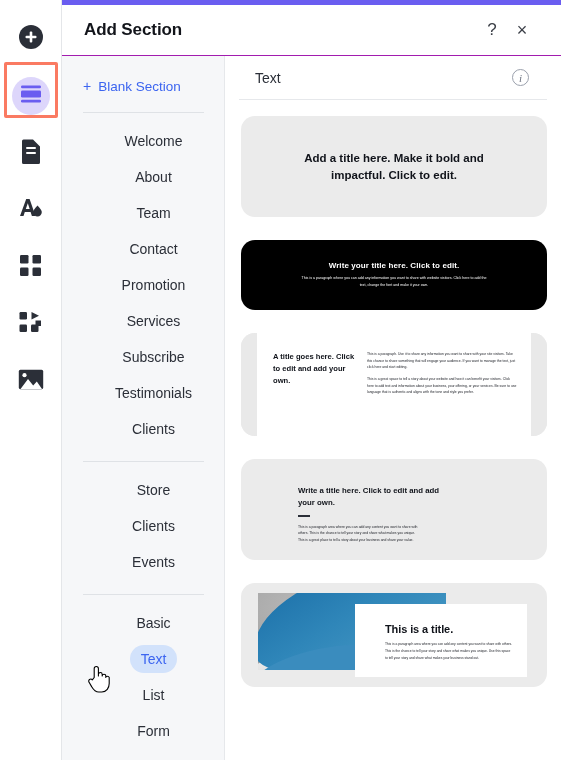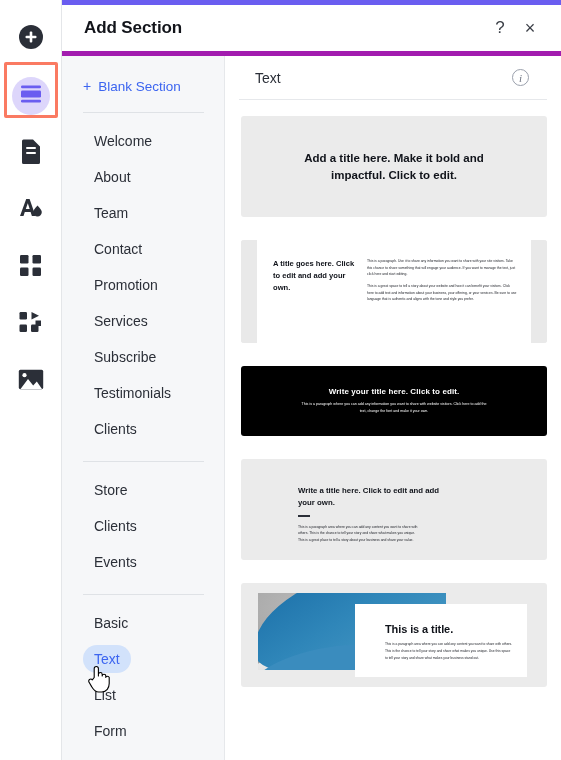--- a/index.html
+++ b/index.html
@@ -53,22 +53,22 @@
     height: 760px;
     display: flex; flex-direction: column;
     position: relative;
   }
   .accent-bar { height: 5px; background: #6a5df0; width: 100%; flex: 0 0 5px; }
 
   .panel-header {
     height: 51px; flex: 0 0 51px;
     background: #ffffff;
     display: flex; align-items: center;
-    padding: 0 16px 0 22px;
-    border-bottom: 5px solid #a21caf;
+    padding: 0 24px 0 22px;
+    border-bottom: 1px solid #a21caf;
   }
   .panel-title {
     font-size: 17px; font-weight: bold; color: #12141a;
     letter-spacing: -0.1px;
     flex: 1 1 auto;
   }
   .hdr-btn {
     width: 30px; height: 30px;
     display: flex; align-items: center; justify-content: center;
     color: #3b3f47; cursor: pointer;
@@ -99,20 +99,21 @@
     height: 1px; background: #dfe2e6;
     margin: 14px 20px 10px 21px;
   }
   .menu-item {
     height: 36px;
     display: flex; align-items: center;
     padding-left: 21px;
     font-size: 14px;
     color: #2b2f38;
     cursor: pointer;
+    justify-content: center;
   }
   .menu-item .pill {
     display: inline-flex; align-items: center;
     height: 28px; padding: 0 11px;
     border-radius: 14px;
   }
   .menu-item.active .pill {
     background: #d2e2fb; color: #3c65f0;
   }
   .menu-item.active { color: #3c65f0; }
@@ -151,21 +152,21 @@
     cursor: pointer;
   }
   .cards {
     flex: 1 1 auto;
     padding: 16px 14px 0 16px;
     overflow: hidden;
   }
   .card {
     width: 306px; height: 101px;
     margin-bottom: 23px;
-    border-radius: 3px;
+    border-radius: 14px;
     overflow: hidden;
     position: relative;
     cursor: pointer;
     background: #ebebeb;
   }
 
   
   .c1 { display: flex; align-items: center; justify-content: center; }
   .c1 .t {
     font-size: 11.5px; font-weight: bold; color: #10131a;
@@ -420,39 +421,39 @@
       <div class="content">
         <div class="content-header">
           <div class="content-title">Text</div>
           <div class="info-icon">i</div>
         </div>
 
         <div class="cards">
 
           <div class="card c1">
             <div class="t">Add a title here. Make it bold and impactful. Click to edit.</div>
+          </div>
+
+          <div class="card c2">
+            <div class="t">Write your title here. Click to edit.</div>
+            <div class="p">This is a paragraph where you can add any information you want to share with website visitors. Click here to add the text, change the font and make it your own.</div>
           </div>
 
           <div class="card c3">
             <div class="rail-l"></div>
             <div class="sheet">
               <div class="col-l">A title goes here. Click to edit and add your own.</div>
               <div class="col-r">
                 <p>This is a paragraph. Use it to share any information you want to share with your site visitors. Take this chance to share something that will engage your audience. If you want to manage the text, just click here and start editing.</p>
                 <p>This is a great space to tell a story about your website and how it can benefit your visitors. Click here to add text and information about your business, your offering, or your services. Be sure to use language that is authentic and aligns with the tone and style you prefer.</p>
               </div>
             </div>
             <div class="rail-r"></div>
           </div>
 
-          <div class="card c2">
-            <div class="t">Write your title here. Click to edit.</div>
-            <div class="p">This is a paragraph where you can add any information you want to share with website visitors. Click here to add the text, change the font and make it your own.</div>
-          </div>
-
           <div class="card c4">
             <div class="t">Write a title here. Click to edit and add your own.</div>
             <div class="dash"></div>
             <div class="p">This is a paragraph area where you can add any content you want to share with others. This is the chance to tell your story and share what makes you unique. This is a great place to tell a story about your business and share your value.</div>
           </div>
 
           <div class="card c5">
             <div class="photo">
               <div class="white-swoosh"></div>
               <div class="blue-sweep"></div>

